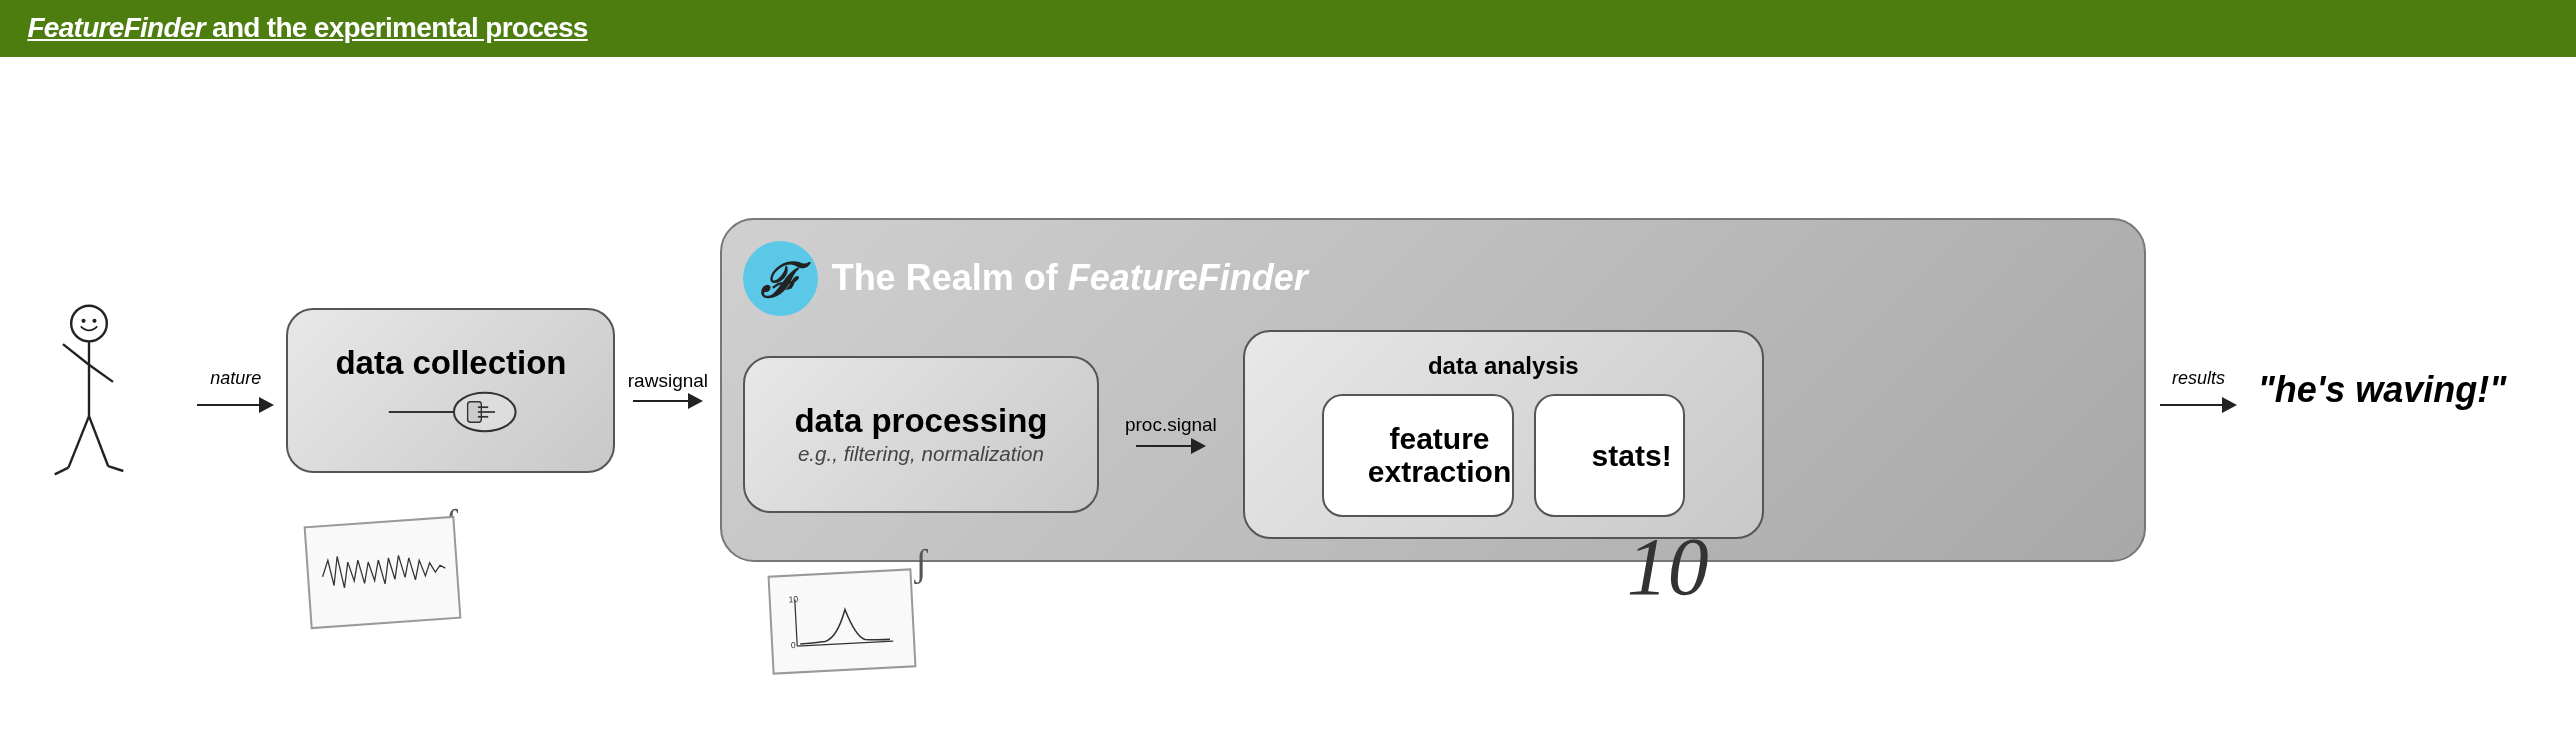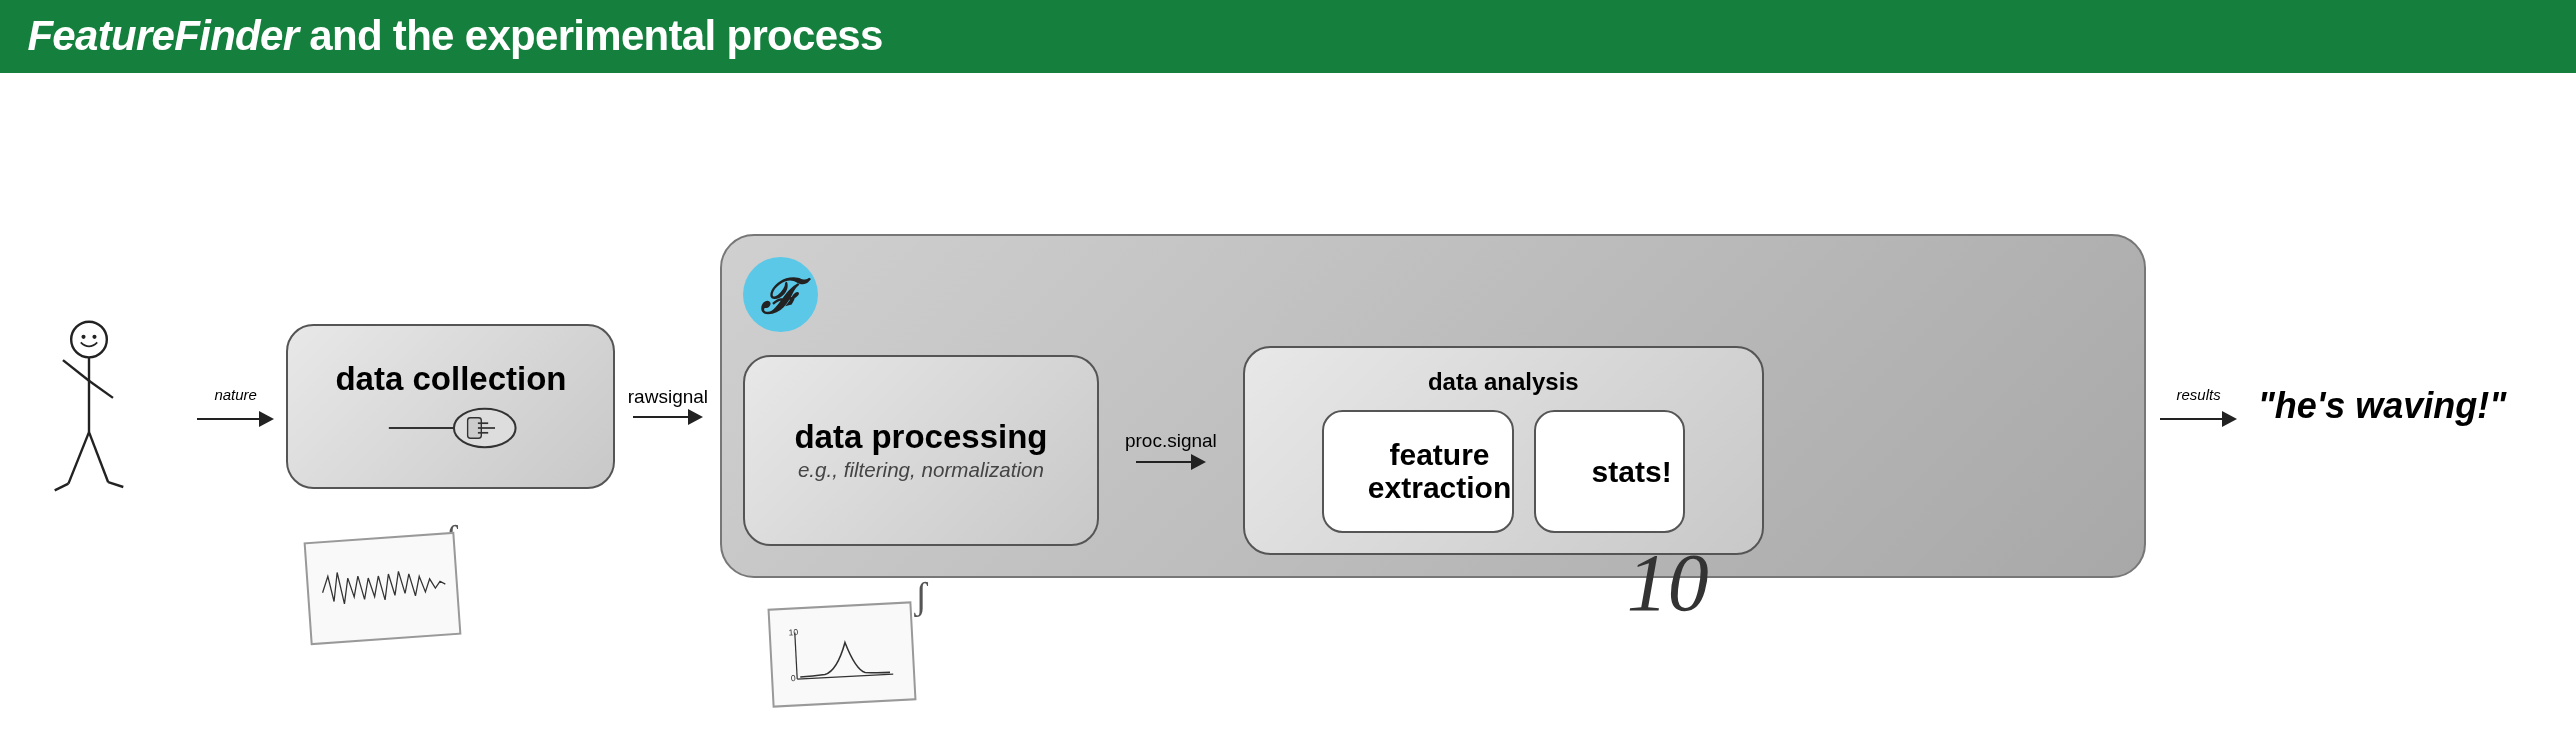--- a/index.html
+++ b/index.html
@@ -6,28 +6,29 @@
 
     body {
       width: 2576px;
       height: 746px;
       background: #fff;
       font-family: Arial, sans-serif;
       overflow: hidden;
     }
 
     .header {
-      background: #15803d;
+      background: #4d7c0f;
       color: #fff;
       padding: 12.3px 27.4px;
-      font-size: 42px;
+      font-size: 28px;
       font-weight: 900;
       font-style: italic;
       letter-spacing: -0.7px;
       white-space: nowrap;
+      text-decoration: underline;
     }
 
     .header span.normal {
       font-style: normal;
     }
 
     .main-content {
       display: flex;
       align-items: center;
       width: 100%;
@@ -48,21 +49,21 @@
     
     .arrow-container {
       display: flex;
       flex-direction: column;
       align-items: center;
       position: relative;
     }
 
     .arrow-label {
       font-style: italic;
-      font-size: 15px;
+      font-size: 18px;
       margin-bottom: 8px;
     }
 
     .arrow-line {
       display: flex;
       align-items: center;
     }
 
     .arrow-shaft {
       height: 2.1px;
@@ -154,21 +155,21 @@
 
     .realm-inner {
       display: flex;
       align-items: center;
       gap: 13.7px;
     }
 
     
     .data-processing-box {
       width: 356px;
-      height: 191px;
+      height: 157px;
       background: linear-gradient(135deg, #e8e8e8, #c8c8c8);
       border: 2.7px solid #555;
       border-radius: 27.4px;
       display: flex;
       flex-direction: column;
       align-items: center;
       justify-content: center;
       padding: 29px;
       flex-shrink: 0;
     }
@@ -333,20 +334,23 @@
         <div class="arrow-shaft" style="width:55px;"></div>
         <div class="arrow-head"></div>
       </div>
     </div>
 
     <div class="realm-container" style="width: 1426px; min-height: 343px;">
 
       <div class="realm-header">
         <div class="realm-logo">
           <span class="realm-logo-text">ℱ</span>
+        </div>
+        <div class="realm-title">
+          <span class="normal">The Realm of </span><span>FeatureFinder</span>
         </div>
       </div>
 
       <div class="realm-inner">
 
         <div class="relative-wrapper">
           <div class="data-processing-box">
             <div class="box-title">data processing</div>
             <div class="box-subtitle">e.g., filtering, normalization</div>
           </div>

